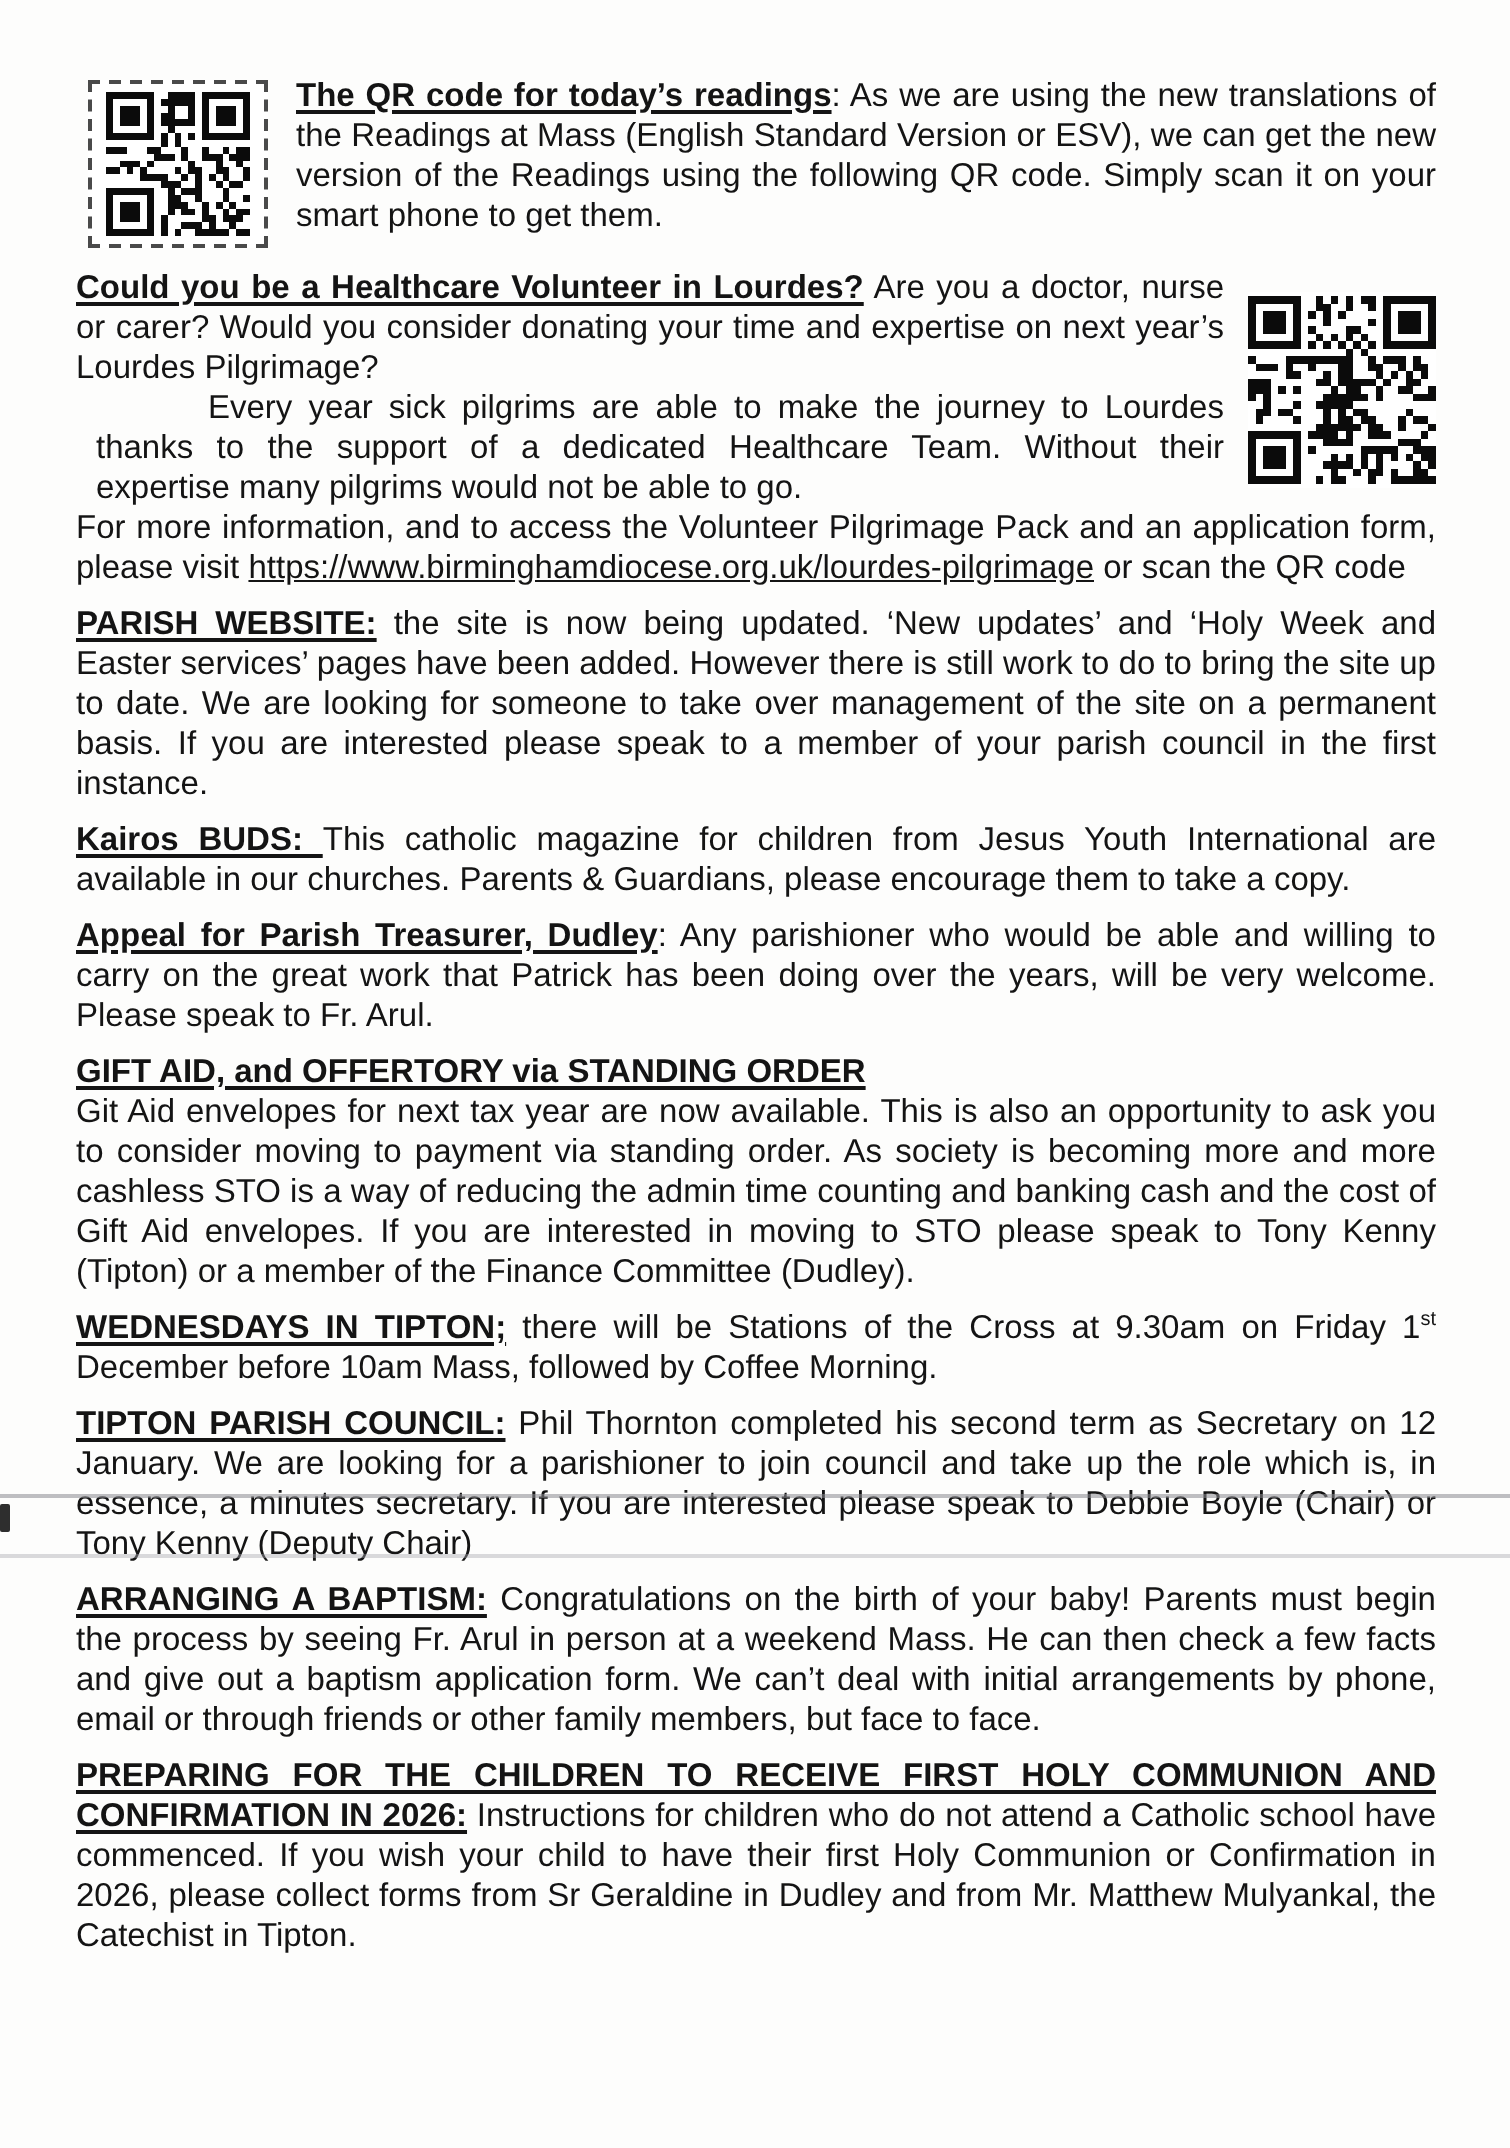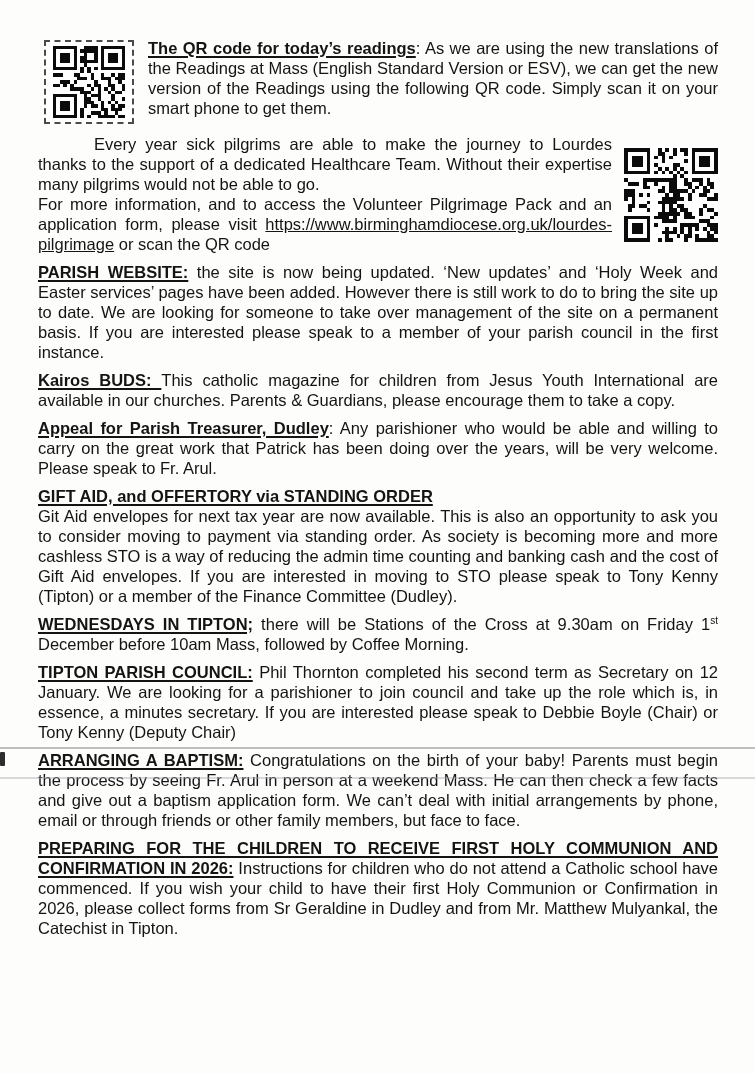--- a/index.html
+++ b/index.html
@@ -12,21 +12,21 @@
     font-size:16.5px;
     line-height:20px;
     color:#141414;
     overflow:hidden;
   }
   .content{padding:38px 37px 0 38px;}
   section{clear:both;display:flow-root;margin:0 0 8px 0;}
   p{margin:0;text-align:justify;}
   .h{font-weight:bold;}
   .u{text-decoration:underline;text-decoration-thickness:1.6px;text-underline-offset:2px;}
-  .indent{text-indent:56px;}
+  .indent{text-indent:56px;margin-left:10px;}
   .link{text-decoration:underline;overflow-wrap:break-word;}
   sup{font-size:10px;line-height:0;vertical-align:super;}
 
   .qr-box-1{
     float:left;
     width:90px;height:84px;
     box-sizing:border-box;
     border:2px dashed #4a4a4a;
     padding:4px 5px;
     margin:2px 14px 2px 6px;
@@ -573,20 +573,21 @@
             <rect x="12" y="24" width="1" height="1" fill="#0b0b0b"></rect>
             <rect x="16" y="24" width="1" height="1" fill="#0b0b0b"></rect>
             <rect x="19" y="24" width="1" height="1" fill="#0b0b0b"></rect>
             <rect x="20" y="24" width="1" height="1" fill="#0b0b0b"></rect>
             <rect x="21" y="24" width="1" height="1" fill="#0b0b0b"></rect>
             <rect x="22" y="24" width="1" height="1" fill="#0b0b0b"></rect>
             <rect x="23" y="24" width="1" height="1" fill="#0b0b0b"></rect>
             <rect x="24" y="24" width="1" height="1" fill="#0b0b0b"></rect>
           </svg>
       </div>
+      <p><span class="h u">Could you be a Healthcare Volunteer in Lourdes?</span><span> Are you a doctor, nurse or carer? Would you consider donating your time and expertise on next year’s Lourdes Pilgrimage?</span></p>
       <p class="indent">Every year sick pilgrims are able to make the journey to Lourdes thanks to the support of a dedicated Healthcare Team. Without their expertise many pilgrims would not be able to go.</p>
       <p><span>For more information, and to access the Volunteer Pilgrimage Pack and an application form, please visit </span><span class="link">https://www.birminghamdiocese.org.uk/lourdes-pilgrimage</span><span> or scan the QR code</span></p>
     </section>
 
     <section>
       <p><span class="h u">PARISH WEBSITE:</span><span> the site is now being updated. ‘New updates’ and ‘Holy Week and Easter services’ pages have been added. However there is still work to do to bring the site up to date. We are looking for someone to take over management of the site on a permanent basis. If you are interested please speak to a member of your parish council in the first instance.</span></p>
     </section>
 
     <section>
       <p><span class="h u">Kairos BUDS: </span><span>This catholic magazine for children from Jesus Youth International are available in our churches. Parents &amp; Guardians, please encourage them to take a copy.</span></p>

